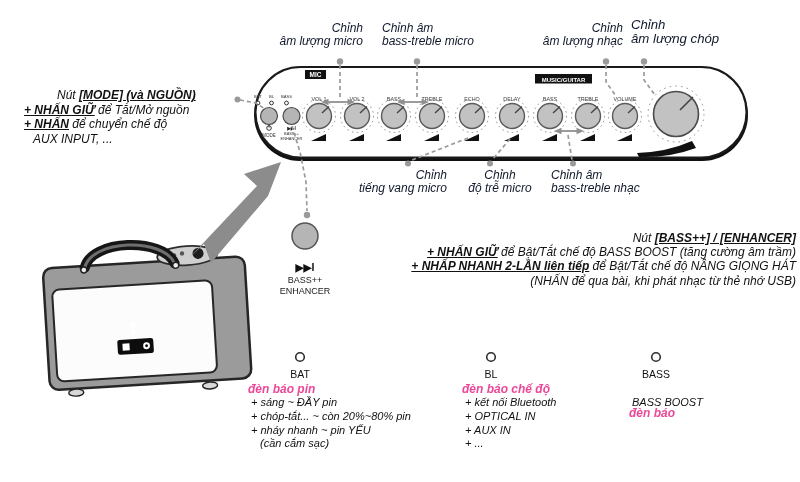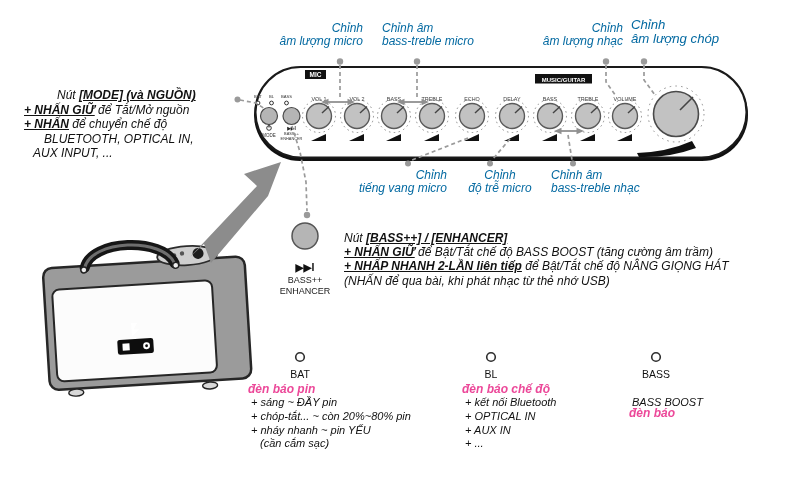--- a/index.html
+++ b/index.html
@@ -1,19 +1,19 @@
 <!DOCTYPE html>
 <html><head>
 <meta charset="utf-8">
 <style>
   html,body{margin:0;padding:0;background:#fff;}
   #stage{position:relative;width:800px;height:482px;background:#fff;overflow:hidden;
          font-family:"Liberation Sans",sans-serif;color:#1b1b1b;}
   svg{position:absolute;left:0;top:0;}
-  .callout{position:absolute;font-style:italic;font-size:12px;line-height:12.5px;color:#0369a1;}
+  .callout{position:absolute;font-style:italic;font-size:12px;line-height:12.5px;color:#0f172a;}
   .callout.big{font-size:13.2px;line-height:14px;}
   .note{position:absolute;font-style:italic;font-size:12px;line-height:14.6px;color:#111;}
   .note .b{font-weight:bold;text-decoration:underline;}
   .mode-title{padding-left:33px;}
   .ind-pad1{padding-left:20px;}
   .ind-pad2{padding-left:9px;}
   .ind-name{position:absolute;font-size:10.5px;text-align:center;color:#111;}
   .ind-title{position:absolute;font-size:12px;font-weight:bold;font-style:italic;color:#ec4899;}
   .ind-lines{position:absolute;font-size:11px;font-style:italic;line-height:13.8px;color:#111;}
   .ind-lines .indent{padding-left:9px;}
@@ -226,25 +226,24 @@
 </div>
 <div class="callout" style="left:551px;top:169px;width:120px;">
   <div>Chỉnh âm</div>
   <div>bass-treble nhạc</div>
 </div>
 
 <div class="note" style="left:24px;top:88px;width:216px;">
   <div class="mode-title"><span>Nút </span><span class="b">[MODE] (và NGUỒN)</span></div>
   <div><span class="b">+ NHẤN GIỮ</span><span> để Tắt/Mở nguồn</span></div>
   <div><span class="b">+ NHẤN</span><span> để chuyển chế độ</span></div>
-  <div class="ind-pad1">BLUETOOTH, OPTICAL IN,</div>
   <div class="ind-pad2">AUX INPUT, ...</div>
 </div>
 
-<div class="note" style="left:344px;top:231px;width:452px;line-height:14.2px;">
+<div class="note" style="left:344px;top:231px;width:452px;line-height:14.2px;text-align:right;">
   <div><span>Nút </span><span class="b">[BASS++] / [ENHANCER]</span></div>
   <div><span class="b">+ NHẤN GIỮ</span><span> để Bật/Tắt chế độ BASS BOOST (tăng cường âm trầm)</span></div>
   <div><span class="b">+ NHẤP NHANH 2-LẦN liên tiếp</span><span> để Bật/Tắt chế độ NÂNG GIỌNG HÁT</span></div>
   <div>(NHẤN để qua bài, khi phát nhạc từ thẻ nhớ USB)</div>
 </div>
 
 <div class="ind-name" style="left:278px;top:368px;width:44px;">BAT</div>
 <div class="ind-title" style="left:248px;top:382px;">đèn báo pin</div>
 <div class="ind-lines" style="left:251px;top:396px;">
   <div>+ sáng ~ ĐẦY pin</div>

